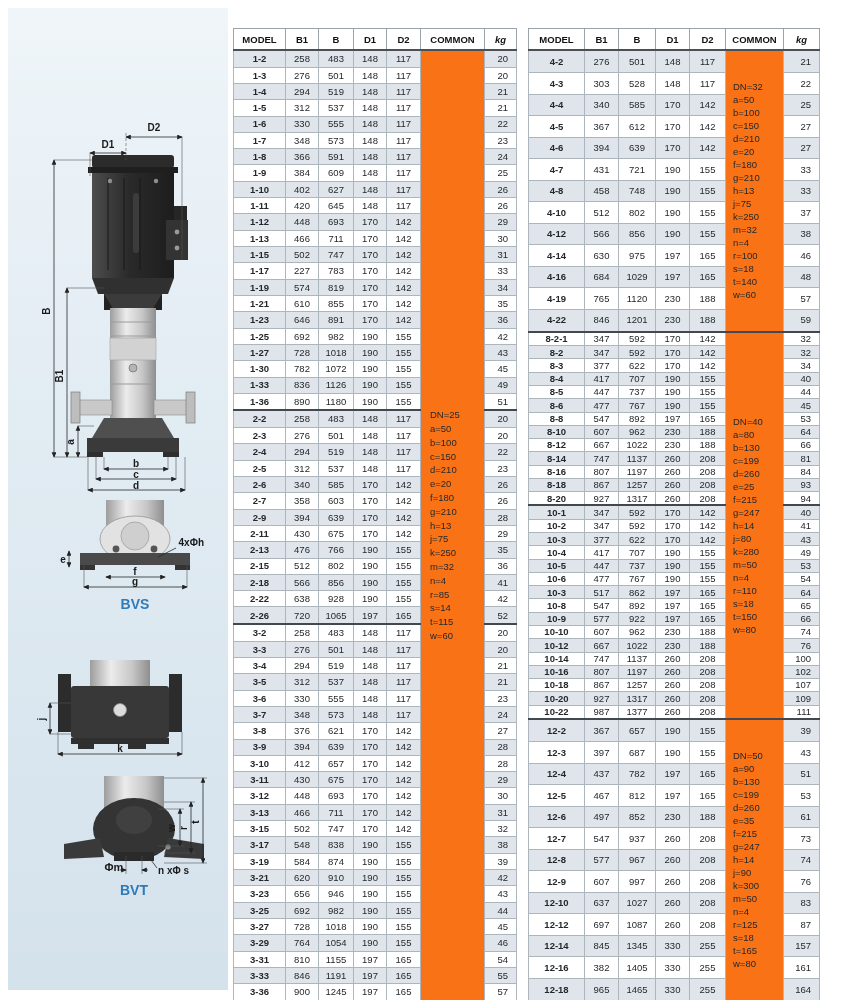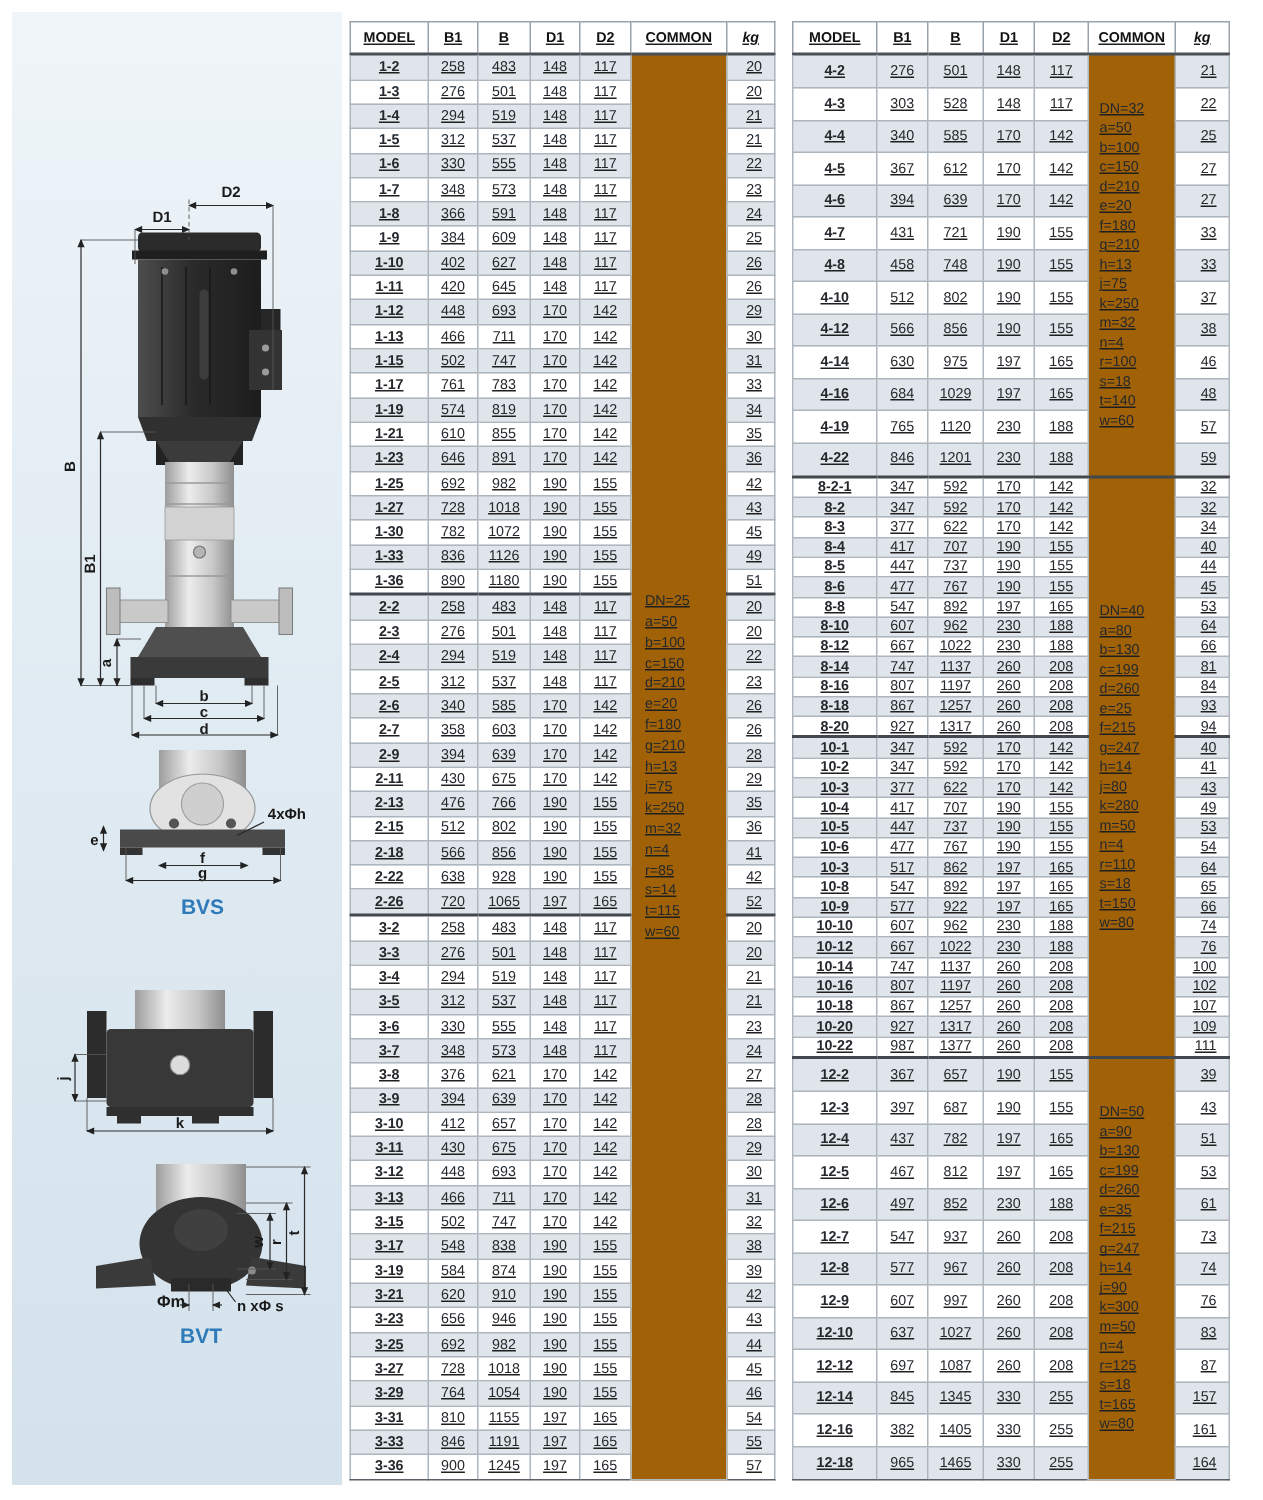--- a/index.html
+++ b/index.html
@@ -5,32 +5,32 @@
   html,body{margin:0;padding:0;}
   body{width:842px;height:1000px;position:relative;background:#ffffff;
        font-family:"Liberation Sans",sans-serif;color:#1f1f1f;overflow:hidden;}
 
   
   .panel{position:absolute;left:8px;top:8px;width:220px;height:982px;
          background:linear-gradient(180deg,#eff5f9 0%,#e2ecf3 40%,#d4e2ec 100%);}
   .panel svg{position:absolute;left:0;top:0;}
 
   
-  .twrap{position:absolute;top:14px;text-decoration:underline;}
+  .twrap{position:absolute;top:28px;}
   .twrap.t1{left:233px;width:283px;height:973px;}
   .twrap.t2{left:528px;width:291px;height:973px;}
   table{width:100%;height:100%;border-collapse:collapse;table-layout:fixed;}
   th{border:1px solid #9aa3ab;border-bottom:2px solid #4a5056;background:#fff;
      font-size:9.5px;font-weight:bold;height:20px;padding:0;color:#111;}
   th:last-child{font-style:italic;}
   td{border:1px solid #aeb6bd;font-size:9.5px;text-align:center;padding:0;
      color:#24282c;line-height:1;}
   td.model{font-weight:bold;}
   td.kg{text-align:right;padding-right:8px;}
-  td.common{background:#a16207;text-align:left;vertical-align:middle;white-space:pre-line;
+  td.common{background:#f97316;text-align:left;vertical-align:middle;white-space:pre-line;
             padding-left:9px;font-size:9.5px;line-height:13.8px;}
   .t2 td.common{line-height:13px;padding-left:7px;}
   tr.shade td:not(.common){background:#dfe5ea;}
   tr.sep td{border-top:2px solid #42484d;margin-top:30px;}
   tbody tr:last-child td{border-bottom:1.5px solid #5a6067;margin-top:16px;}
 
   
   .dim{stroke:#2a2a2a;stroke-width:0.8;fill:none;}
   .ext{stroke:#555;stroke-width:0.6;fill:none;}
   .dimtxt{font-family:"Liberation Sans",sans-serif;font-size:10px;font-weight:bold;fill:#1a1a1a;}
@@ -355,21 +355,21 @@
         <tr class="shade">
           <td class="model">1-15</td>
           <td>502</td>
           <td>747</td>
           <td>170</td>
           <td>142</td>
           <td class="kg">31</td>
         </tr>
         <tr>
           <td class="model">1-17</td>
-          <td>761</td>
+          <td>227</td>
           <td>783</td>
           <td>170</td>
           <td>142</td>
           <td class="kg">33</td>
         </tr>
         <tr class="shade">
           <td class="model">1-19</td>
           <td>574</td>
           <td>819</td>
           <td>170</td>

